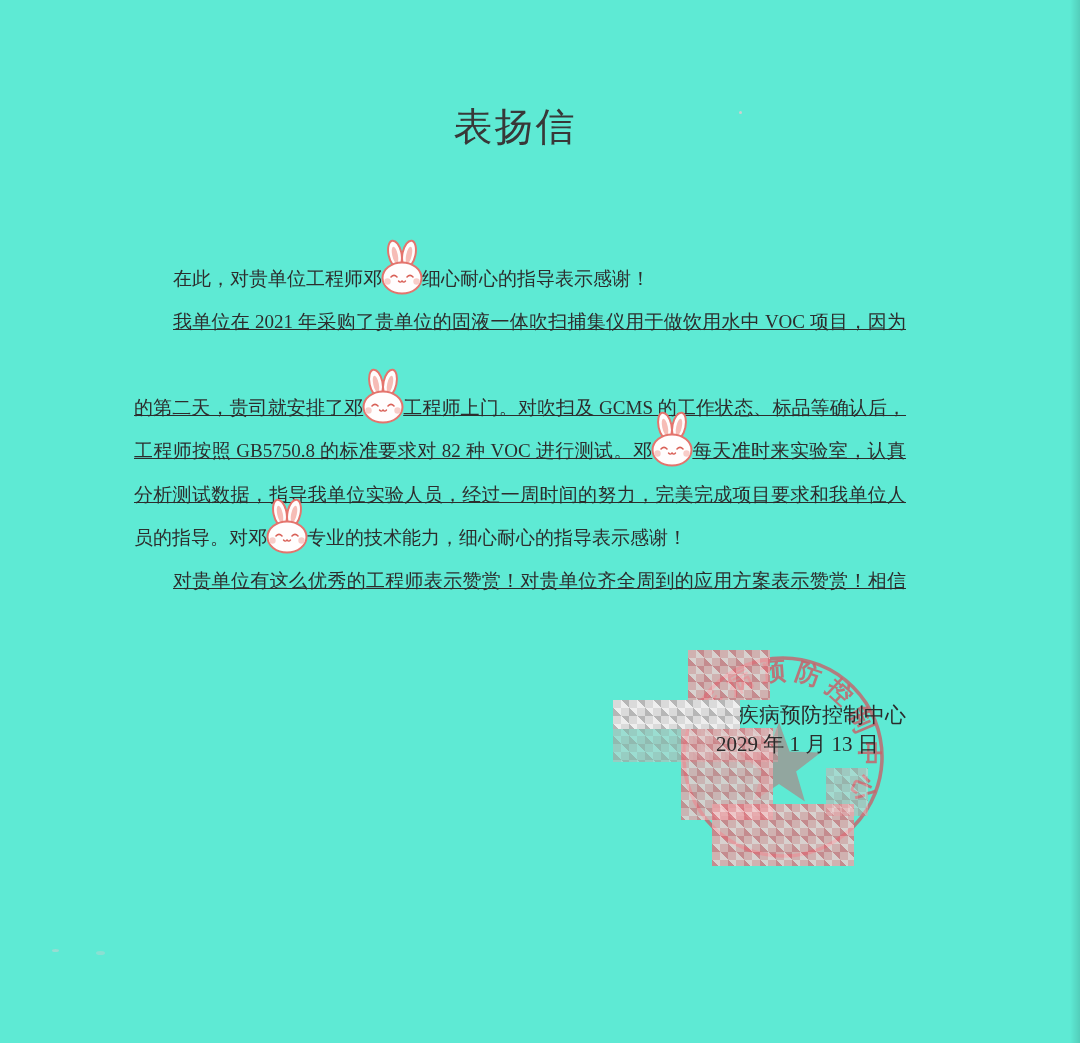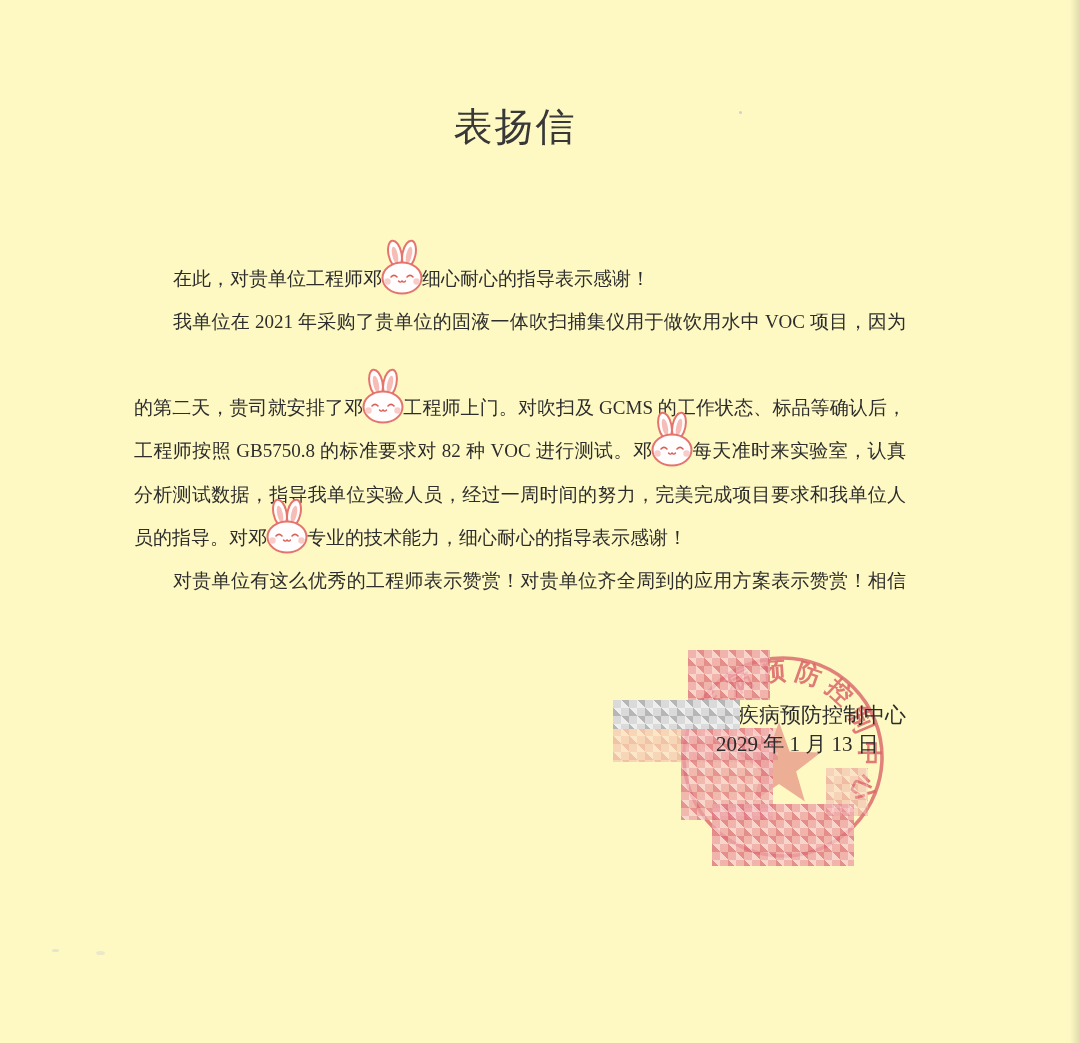--- a/index.html
+++ b/index.html
@@ -1,19 +1,19 @@
 <!DOCTYPE html>
 <html><head>
 <meta charset="utf-8">
 <style>
   html,body{margin:0;padding:0;}
   .page{
     position:relative;
     width:1080px;height:1043px;
-    background:#fef9c3;
+    background:#5eead4;
     overflow:hidden;
     font-family:"Liberation Serif","DejaVu Serif",serif;
     color:#2d2d2d;
   }
   .title{
     position:absolute;
     top:100px;left:515px;
     transform:translateX(-50%);
     font-size:39px;
     letter-spacing:2px;
@@ -25,20 +25,21 @@
     left:134px;
     width:772px;
     font-size:19px;
     line-height:28px;
     white-space:normal;
     color:#2d2d2d;
   }
   .line.justify{
     text-align:justify;
     text-align-last:justify;
+    text-decoration:underline;
   }
   .line.indent{ text-indent:39px; }
   
   .rabbit{
     display:inline-block;
     width:40px;height:20px;
     position:relative;
     text-indent:0;
   }
   .rabbit svg{

